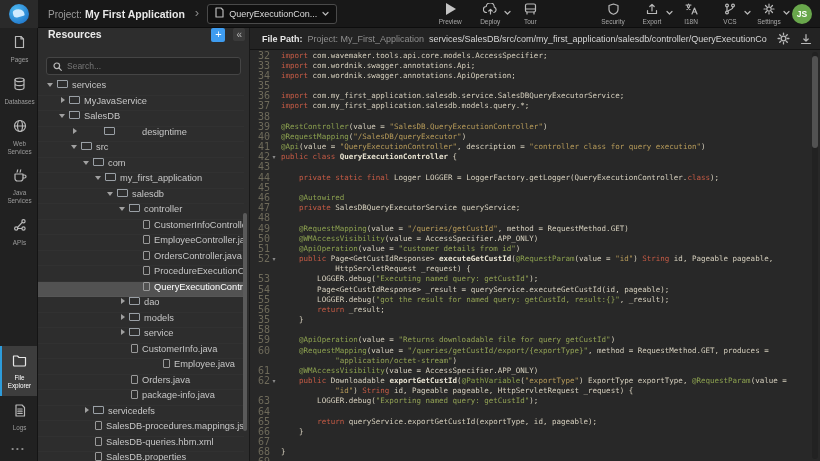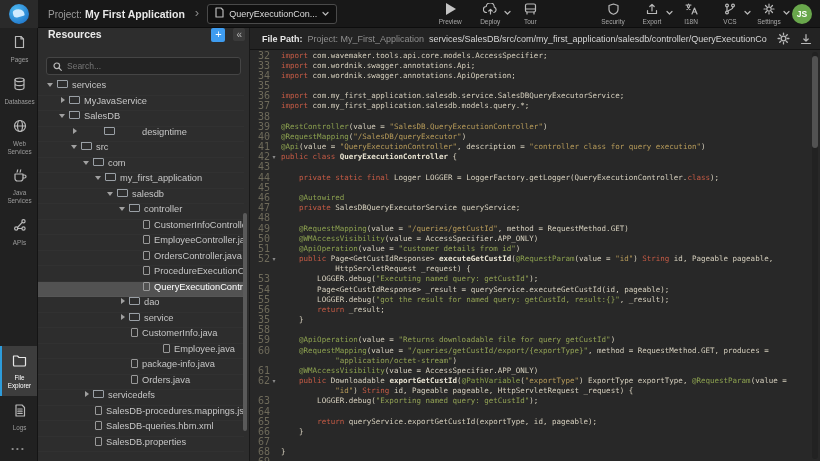--- a/index.html
+++ b/index.html
@@ -360,41 +360,46 @@
           <span class="lbl">QueryExecutionController.java</span>
         </div>
         <div class="trow" style="padding-left: 80px;">
           <span class="arw closed"></span>
           <span class="t-folder"></span>
           <span class="lbl">dao</span>
         </div>
         <div class="trow" style="padding-left: 80px;">
           <span class="arw closed"></span>
           <span class="t-folder"></span>
+          <span class="lbl">models</span>
+        </div>
+        <div class="trow" style="padding-left: 80px;">
+          <span class="arw closed"></span>
+          <span class="t-folder"></span>
           <span class="lbl">service</span>
         </div>
         <div class="trow" style="padding-left: 80px;">
           <span class="arw"></span>
           <span class="t-file"></span>
           <span class="lbl">CustomerInfo.java</span>
         </div>
         <div class="trow" style="padding-left: 112px;">
           <span class="arw"></span>
           <span class="t-file"></span>
           <span class="lbl">Employee.java</span>
         </div>
         <div class="trow" style="padding-left: 80px;">
           <span class="arw"></span>
           <span class="t-file"></span>
+          <span class="lbl">Orders.java</span>
+        </div>
+        <div class="trow" style="padding-left: 80px;">
+          <span class="arw"></span>
+          <span class="t-file"></span>
           <span class="lbl">package-info.java</span>
-        </div>
-        <div class="trow" style="padding-left: 80px;">
-          <span class="arw"></span>
-          <span class="t-file"></span>
-          <span class="lbl">Orders.java</span>
         </div>
         <div class="trow" style="padding-left: 44px;">
           <span class="arw closed"></span>
           <span class="t-folder"></span>
           <span class="lbl">servicedefs</span>
         </div>
         <div class="trow" style="padding-left: 44px;">
           <span class="arw"></span>
           <span class="t-file"></span>
           <span class="lbl">SalesDB-procedures.mappings.json</span>

